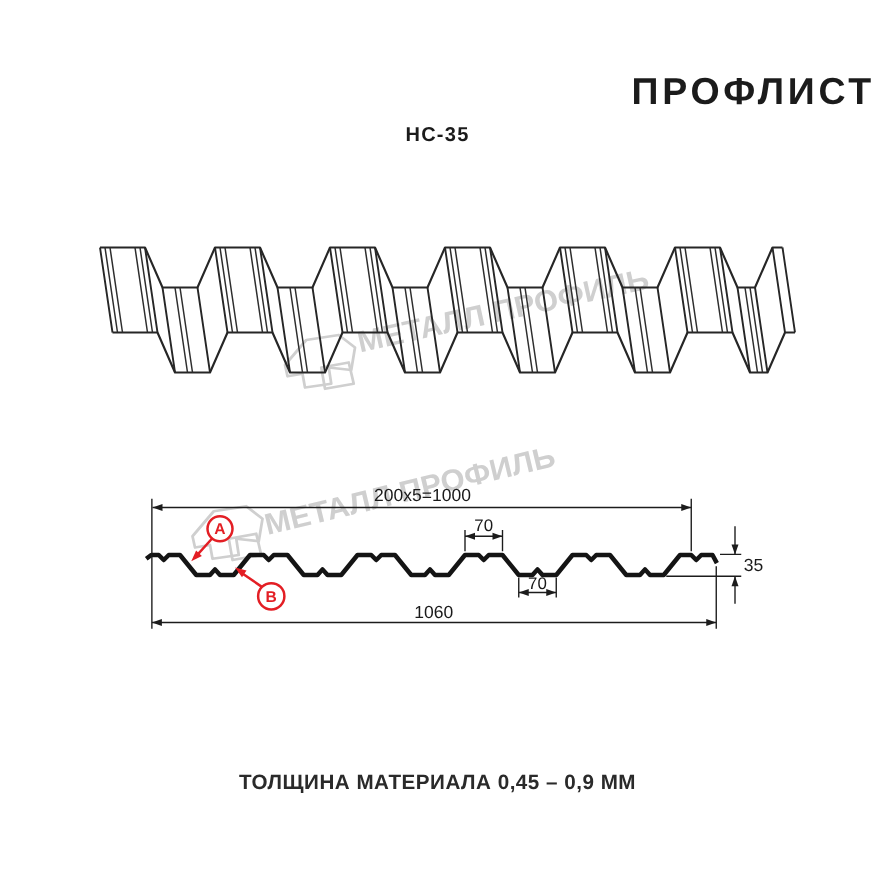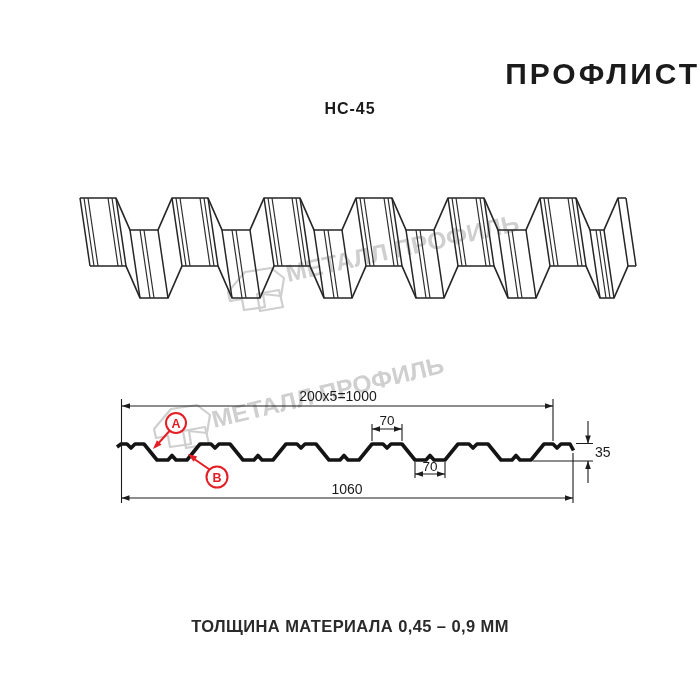--- a/index.html
+++ b/index.html
@@ -33,21 +33,21 @@
   .dim-text-sm{font-family:"Liberation Sans", sans-serif;font-size:13.5px;fill:#1a1a1a;}
   .wm-text{font-family:"Liberation Sans", sans-serif;font-size:24px;font-weight:700;}
   .marker-letter{font-family:"Liberation Sans", sans-serif;font-size:12.5px;font-weight:600;}
 </style>
 </head>
 <body>
 
 <div class="canvas">
 
   <div class="title">ПРОФЛИСТ</div>
-  <div class="subtitle">НС-45</div>
+  <div class="subtitle">НС-35</div>
 
   <svg class="drawing" width="700" height="700" viewBox="0 0 700 700">
 
     <g>
       <g fill="none" stroke-width="2.2" stroke-linejoin="round" transform="translate(224,266)" stroke="#cfcfcf">
         <path d="M4,26 L21,6 L47,2 L60,12 L57,30 L39,28 L41,41 L20,44 L18,33 L6,35 Z"></path>
         <path d="M33,28 L55,24 L59,41 L36,45 Z"></path>
       </g>
       <text class="wm-text" x="288" y="282" transform="rotate(-12.5 288 282)" textLength="238" lengthAdjust="spacingAndGlyphs" fill="#cfcfcf">МЕТАЛЛ ПРОФИЛЬ</text>
     </g>

